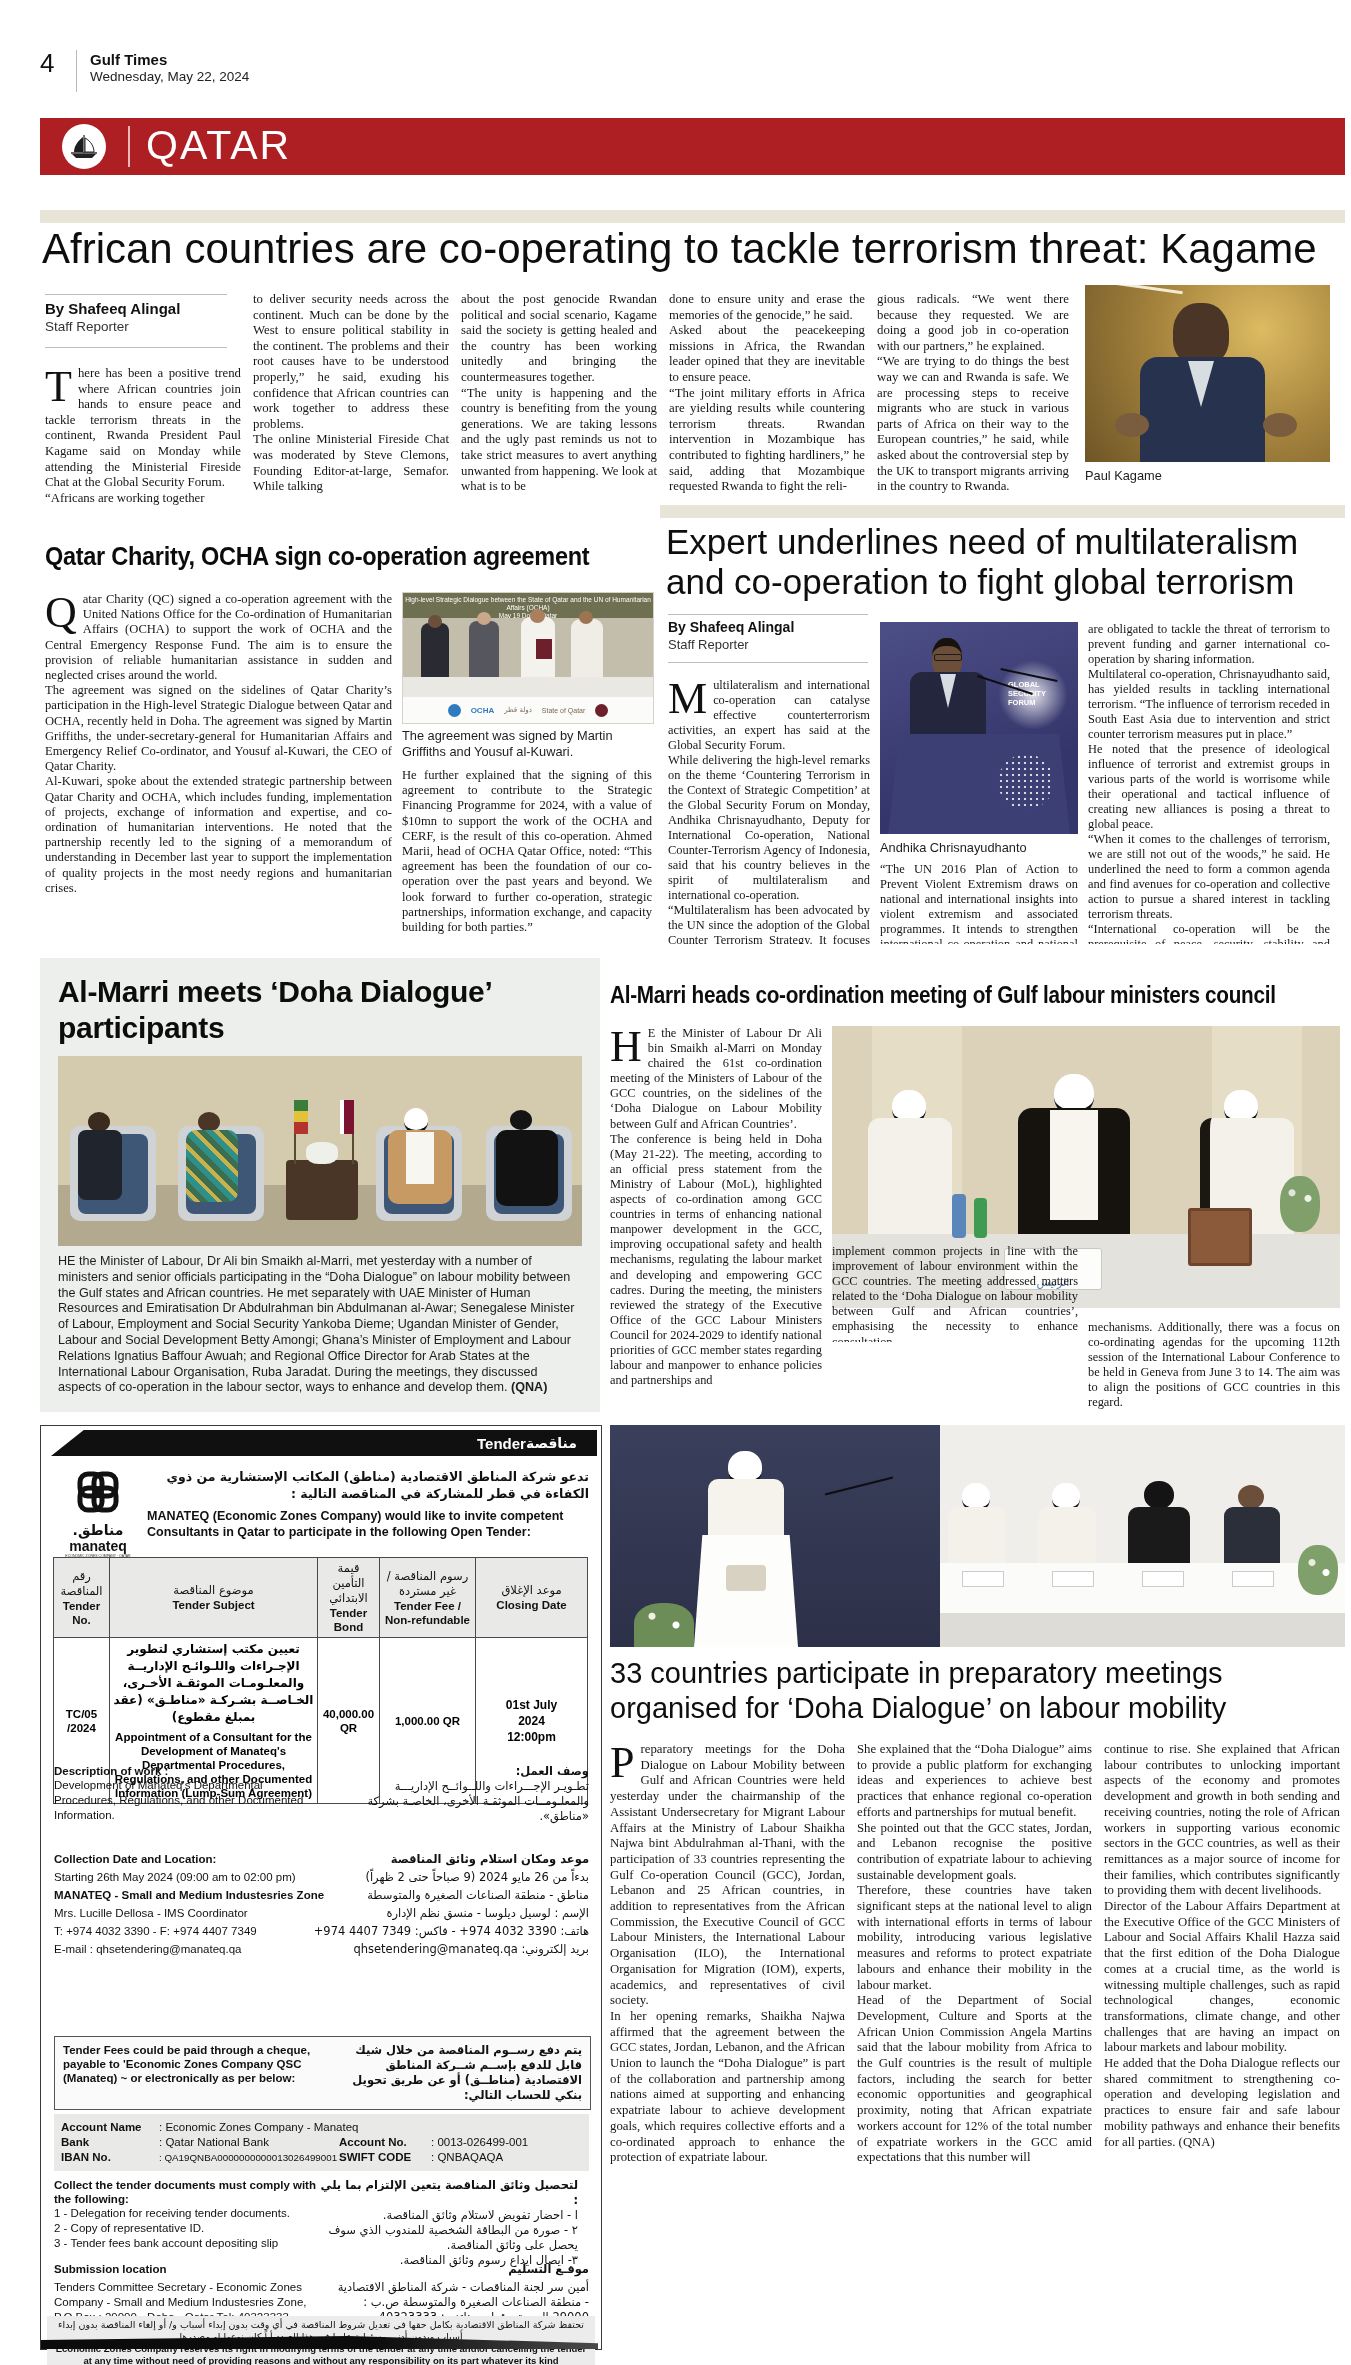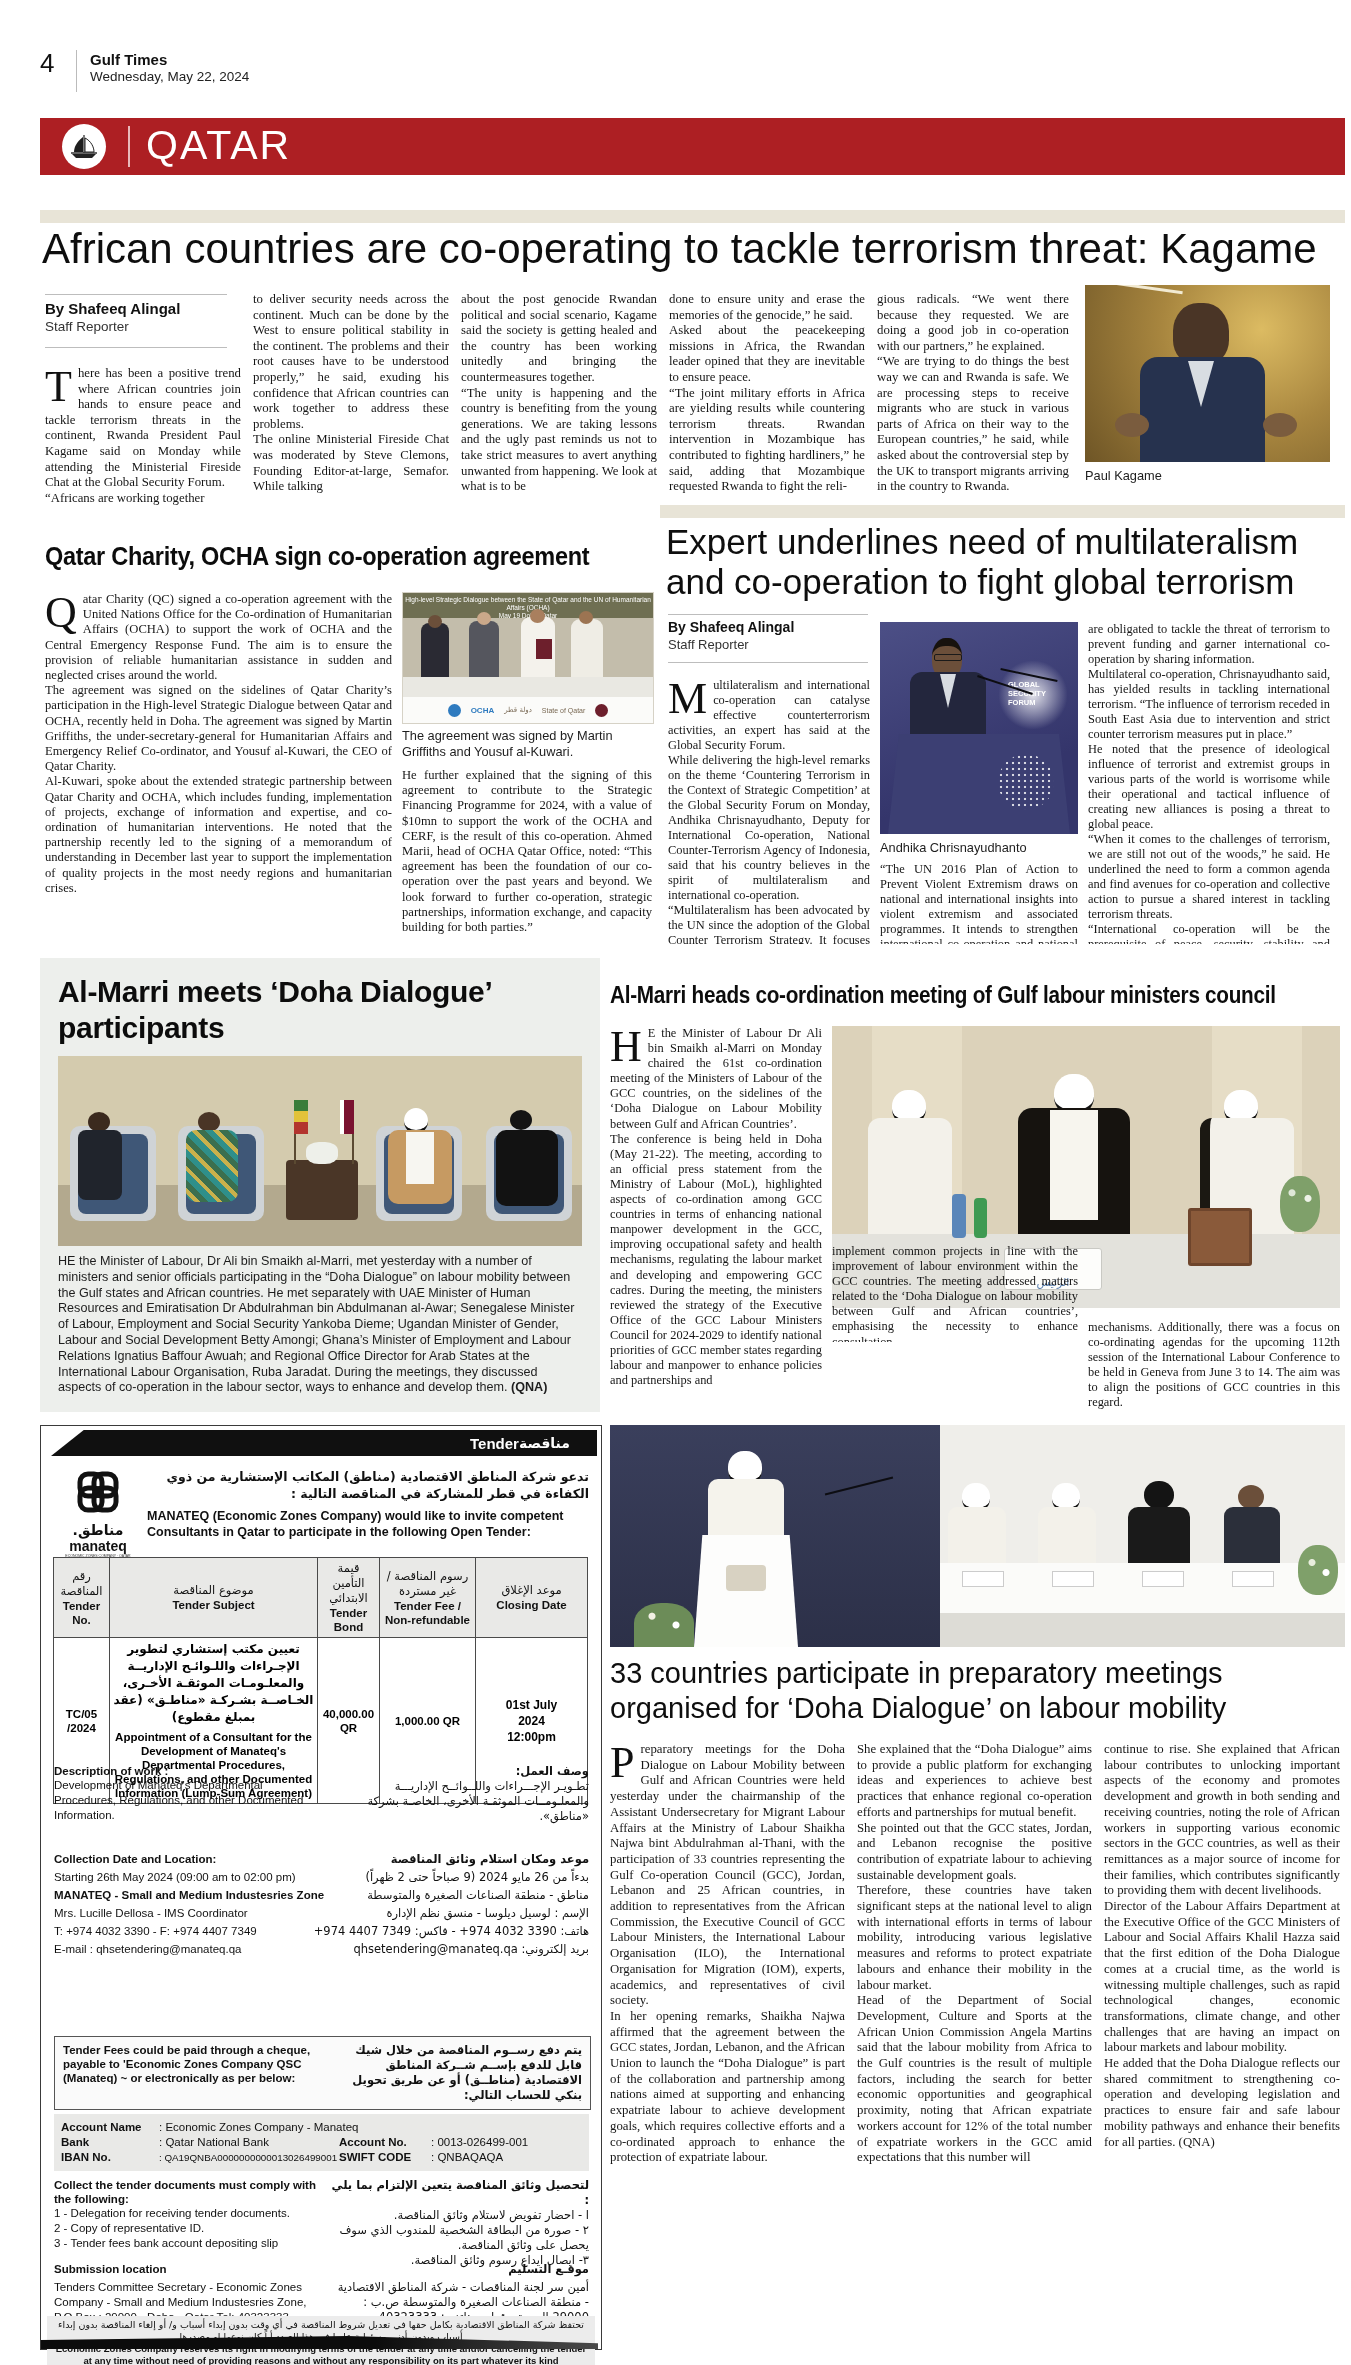--- a/index.html
+++ b/index.html
@@ -197,21 +197,21 @@
       <span class="ar" style="font-size:11px;color:#5a7fae">الرئيس</span>
     </div>
     <div class="s" style="left:356px;top:182px;width:58px;height:52px;background:#8a5a3a;border:3px solid #6e452c;border-radius:3px"></div>
     <div class="s" style="left:448px;top:150px;width:40px;height:56px;background:radial-gradient(circle at 30% 30%,#dfe8d8 3px,transparent 4px),radial-gradient(circle at 70% 40%,#eef2e8 3px,transparent 4px),#7fa06a;border-radius:45%"></div>
   </div>
 
   <div class="s bcol" style="left:832px;top:1244px;width:246px;height:98px;font-size:12.4px;line-height:15.1px">implement common projects in line with the improvement of labour environment within the GCC countries. The meeting addressed matters related to the ‘Doha Dialogue on labour mobility between Gulf and African countries’, emphasising the necessity to enhance consultation</div>
   <div class="s bcol" style="left:1088px;top:1320px;width:252px;height:98px;font-size:12.4px;line-height:15.1px">mechanisms. Additionally, there was a focus on co-ordinating agendas for the upcoming 112th session of the International Labour Conference to be held in Geneva from June 3 to 14. The aim was to align the positions of GCC countries in this regard.</div>
 
   <div class="s" style="left:40px;top:1425px;width:560px;height:923px;border:1.5px solid #3a3a3a;background:#fff">
-    <div class="s" style="left:10px;top:4px;width:546px;height:26px;background:#101010;clip-path:polygon(0 100%,6% 0,100% 0,100% 100%);display:flex;align-items:center;justify-content:flex-end;padding-right:19px;box-sizing:border-box">
+    <div class="s" style="left:10px;top:4px;width:546px;height:26px;background:#101010;clip-path:polygon(0 100%,6% 0,100% 0,100% 100%);display:flex;align-items:center;justify-content:flex-end;padding-right:12px;box-sizing:border-box">
       <span style="font:bold 15px 'Liberation Sans',sans-serif;color:#fff">Tender</span>
       <span class="ar" style="font-size:14px;font-weight:bold;color:#fff;margin-right:8px">مناقصة</span>
     </div>
 
     <div class="s" style="left:14px;top:40px;width:86px;height:106px;text-align:center">
       <svg width="52" height="52" viewBox="0 0 52 52">
         <g fill="none" stroke="#111" stroke-width="5">
           <rect x="8" y="8" width="22" height="22" rx="8"></rect>
           <rect x="22" y="8" width="22" height="22" rx="8"></rect>
           <rect x="8" y="22" width="22" height="22" rx="8"></rect>
@@ -318,21 +318,21 @@
           <span class="small-r">: 0013-026499-001</span>
       </div>
       <div style="display:flex">
         <span class="small-b" style="width:98px">IBAN No.</span>
           <span class="small-r" style="width:180px;font-size:9.8px">: QA19QNBA0000000000013026499001</span>
         <span class="small-b" style="width:92px">SWIFT CODE</span>
           <span class="small-r">: QNBAQAQA</span>
       </div>
     </div>
 
-    <div class="s" style="left:13px;top:752px;width:535px;display:flex;justify-content:space-between">
+    <div class="s" style="left:13px;top:752px;width:535px;display:flex;justify-content:flex-start">
       <div style="width:262px">
         <div class="small-b">Collect the tender documents must comply with the following:</div>
         <div class="small-r">1 - Delegation for receiving tender documents.</div>
         <div class="small-r">2 - Copy of representative ID.</div>
         <div class="small-r">3 - Tender fees bank account depositing slip</div>
       </div>
       <div style="width:262px">
         <div class="small-ar" style="font-weight:bold">لتحصيل وثائق المناقصة يتعين الإلتزام بما يلي :</div>
         <div class="small-ar">ا - احضار تفويض لاستلام وثائق المناقصة.</div>
         <div class="small-ar">٢ - صورة من البطاقة الشخصية للمندوب الذي سوف يحصل على وثائق المناقصة.</div>

